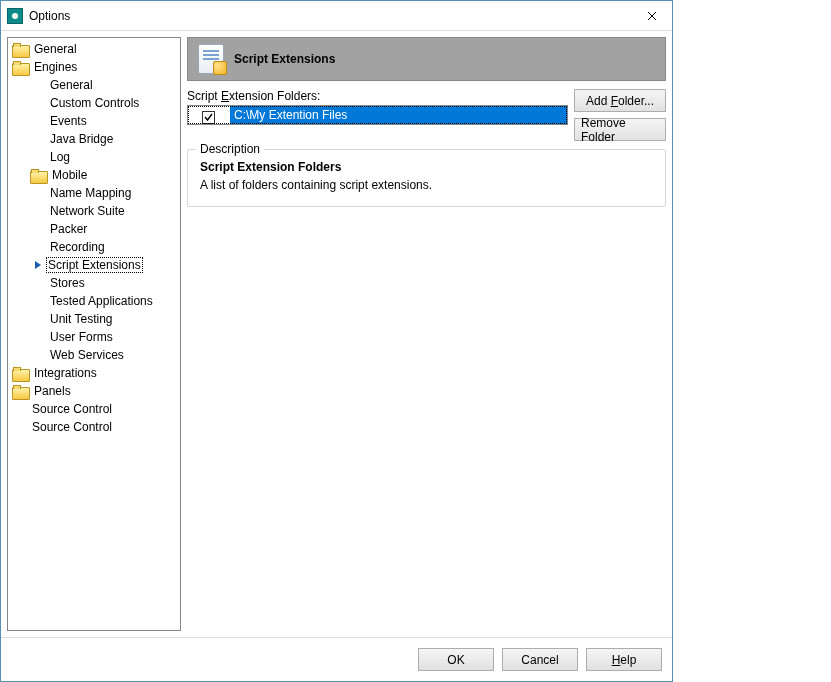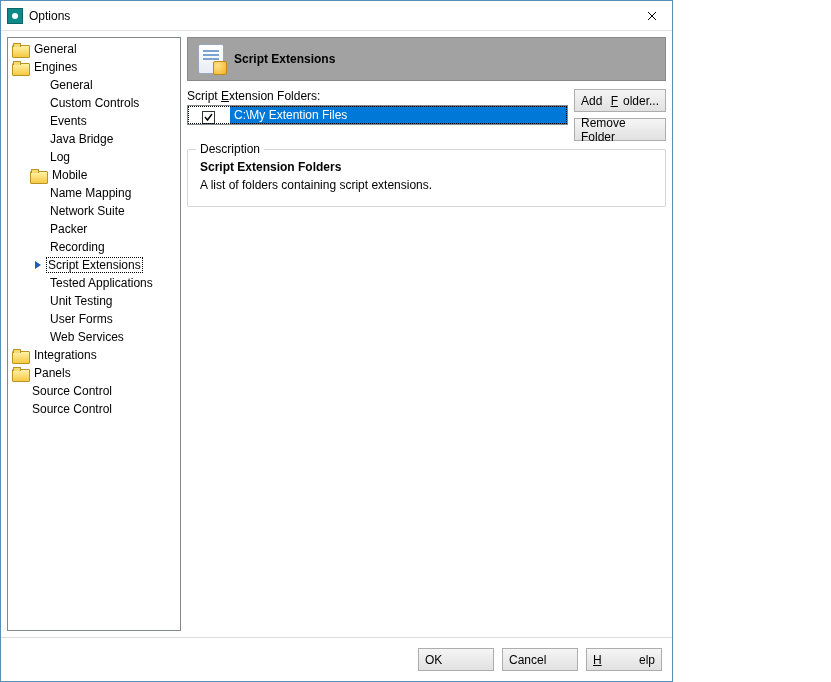--- a/index.html
+++ b/index.html
@@ -29,21 +29,21 @@
   .folders-box { flex:1; display:flex; flex-direction:column; }
   .folders-label { margin-bottom: 2px; }
   .folders-list { flex:1; border: 1px solid #828790; background: #fff; height: 412px; overflow:auto; }
   .folder-row { display:flex; align-items:flex-end; height:18px; }
   .folder-row .checkbox-cell { width: 42px; display:flex; align-items:center; justify-content:center; border-right: 1px dotted transparent; }
   .cbox { width:13px; height:13px; border:1px solid #333; background:#fff; display:flex; align-items:center; justify-content:center; }
   .folder-row.selected .path { background:#0078d7; color:#fff; }
   .folder-row.selected { outline: 1px dotted #000; outline-offset: -1px; }
   .folder-row .path { flex:1; height:100%; display:flex; align-items:center; padding-left:4px; }
   .side-buttons { width: 92px; display:flex; flex-direction:column; gap:6px; }
-  .btn { height: 23px; border: 1px solid #adadad; background: linear-gradient(#f5f5f5,#e1e1e1); display:flex; align-items:center; justify-content:space-between; cursor:default; padding:0 6px; }
+  .btn { height: 23px; border: 1px solid #adadad; background: linear-gradient(#f5f5f5,#e1e1e1); display:flex; align-items:center; justify-content:center; cursor:default; padding:0 6px; }
   .btn u { text-decoration: underline; }
   .desc-box { border: 1px solid #d6d6d6; border-radius:2px; padding: 10px 12px 14px; position: relative; background:#fff; }
   .desc-box .legend { position:absolute; top:-8px; left:8px; background:#fff; padding:0 4px; color:#000; }
   .desc-title { font-weight: bold; margin-bottom: 4px; }
   .footer { height: 44px; border-top: 1px solid #ddd; display:flex; align-items:center; justify-content:flex-end; gap:8px; padding: 0 10px; background:#fff; }
   .footer .btn { width: 76px; } 
 </style>
 </head>
 <body>
 
@@ -103,20 +103,23 @@
         <div class="tree-item" style="padding-left: 40px;">
           <span class="label">Recording</span>
         </div>
         <div class="tree-item selected" style="padding-left: 26px;">
           <span class="arrow">
             <svg width="10" height="10" viewBox="0 0 10 10">
               <path d="M1 1 L7 5 L1 9 Z" fill="#1a5fb4"></path>
             </svg>
           </span>
           <span class="label">Script Extensions</span>
+        </div>
+        <div class="tree-item" style="padding-left: 40px;">
+          <span class="label">Stores</span>
         </div>
         <div class="tree-item" style="padding-left: 40px;">
           <span class="label">Tested Applications</span>
         </div>
         <div class="tree-item" style="padding-left: 40px;">
           <span class="label">Unit Testing</span>
         </div>
         <div class="tree-item" style="padding-left: 40px;">
           <span class="label">User Forms</span>
         </div>

